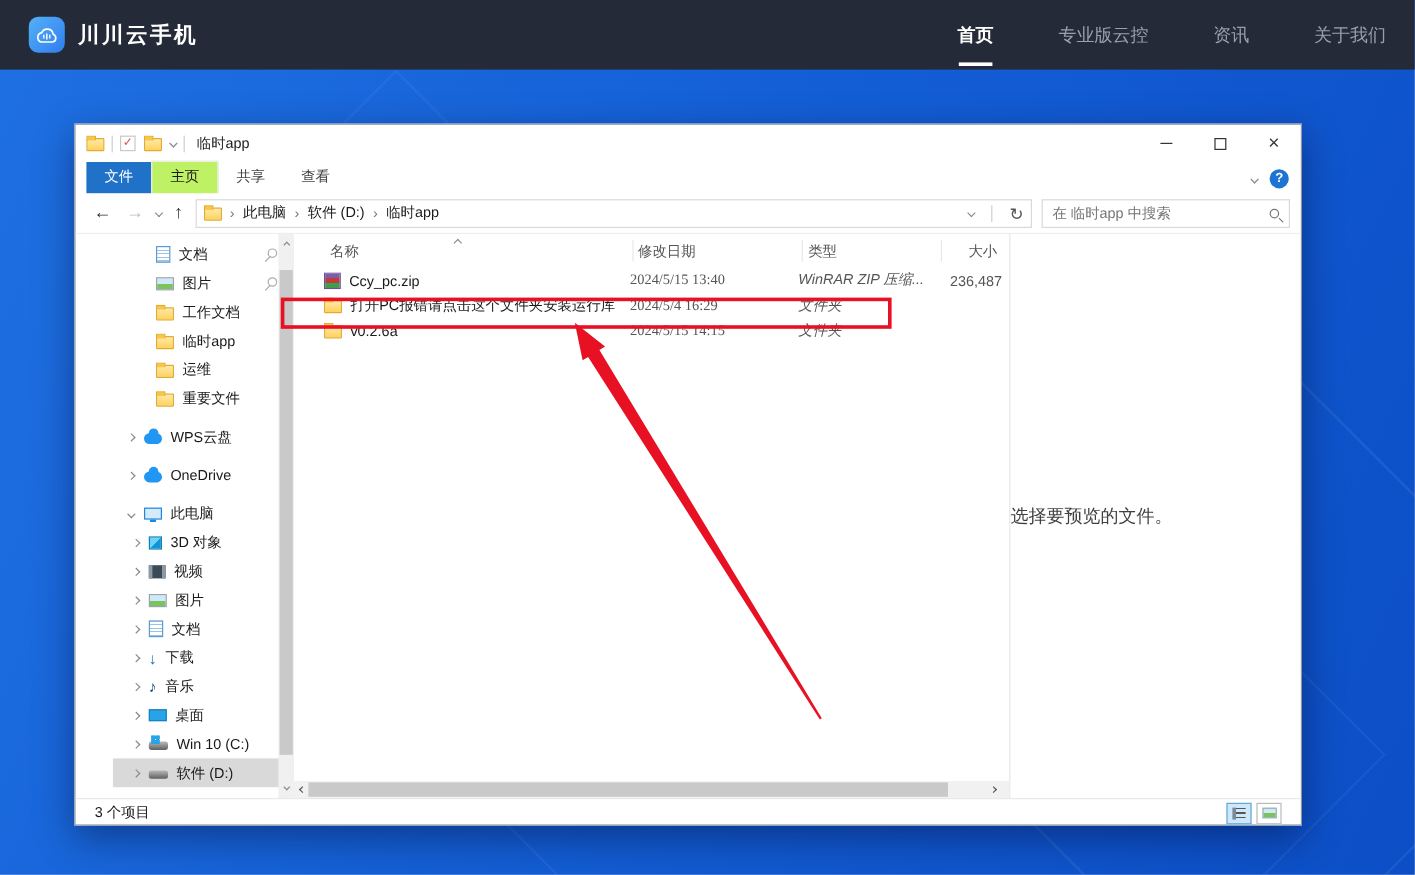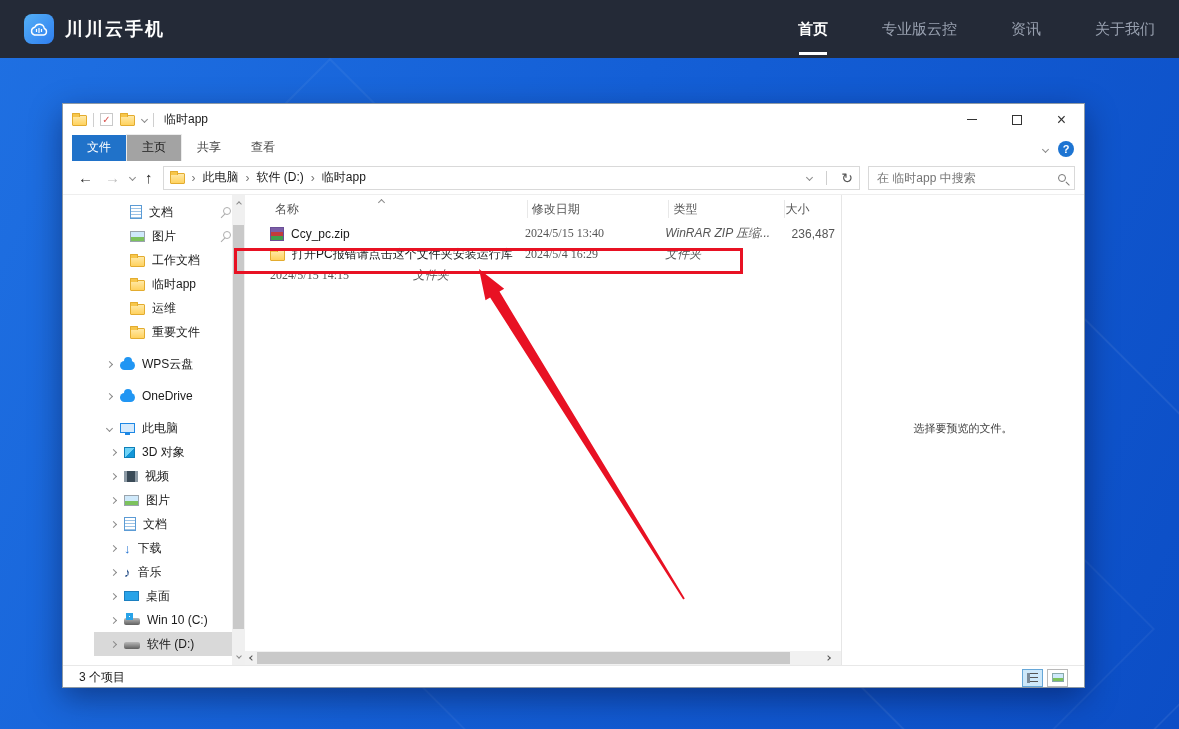--- a/index.html
+++ b/index.html
@@ -31,21 +31,21 @@
   .title-text { margin-left:4px; font-size:12px; color:#1a1a1a; }
   .win-controls { margin-left:auto; display:flex; height:100%; }
   .win-btn { width:45px; height:100%; display:flex; align-items:center; justify-content:center; font-size:13px; color:#333; cursor:pointer; }
   .btn-max-glyph { width:10px; height:10px; border:1px solid #333; }
   .btn-min-glyph { width:10px; height:1px; background:#333; }
   .btn-close-glyph { font-size:16px; line-height:10px; }
 
   .ribbonbar { height:26px; display:flex; align-items:flex-end; padding-left:9px; position:relative; }
   .rtab { padding:4px 15px 5px; font-size:12px; color:#444; cursor:pointer; }
   .rtab.file { background:#2072c9; color:#fff; }
-  .rtab.selected { background:#a3a3a3; border:1px solid #ececec; border-bottom:none; color:#1a1a1a; }
+  .rtab.selected { background:#bef264; border:1px solid #ececec; border-bottom:none; color:#1a1a1a; }
   .ribbon-right { position:absolute; right:10px; bottom:4px; display:flex; align-items:center; gap:10px; }
   .help-btn { width:16px; height:16px; border-radius:50%; background:#1d74d2; color:#fff; font-size:11px; font-weight:bold; display:flex; align-items:center; justify-content:center; cursor:pointer; }
 
   .addressbar { height:34px; display:flex; align-items:center; padding:0 9px; border-bottom:1px solid #eee; }
   .nav-arrow { font-size:15px; color:#2b2b2b; padding:0 6px; cursor:pointer; }
   .nav-arrow.disabled { color:#bdbdbd; }
   .chev { display:inline-block; width:5px; height:5px; border-right:1.4px solid #8a8a8a; border-bottom:1.4px solid #8a8a8a; }
   .chev.r { transform:rotate(-45deg); }
   .chev.d { transform:rotate(45deg); }
   .chev.u { transform:rotate(-135deg); }
@@ -101,37 +101,37 @@
   .ic-winrar { width:14px; height:14px; background:linear-gradient(180deg,#7b5ea7 0 34%,#c23b3b 34% 67%,#3f9e4d 67% 100%); border:1px solid #6b4f97; }
   .ic-check { width:13px; height:13px; border:1px solid #c9c9c9; background:#fff; color:#d9534f; font-size:10px; line-height:12px; text-align:center; }
 
   
   .filepane { width:596px; flex:0 0 auto; display:flex; flex-direction:column; position:relative; }
   .list-header { display:flex; height:28px; align-items:center; color:#555; position:relative; padding-left:14px; }
   .hcol { border-right:1px solid #e8e8e8; height:18px; display:flex; align-items:center; position:relative; }
   .hcol.name { width:271px; padding-left:16px; }
   .hcol.date { width:143px; padding-left:4px; }
   .hcol.type { width:117px; padding-left:4px; }
-  .hcol.size { width:56px; justify-content:flex-start; padding-right:10px; border-right:none; }
+  .hcol.size { width:56px; justify-content:flex-end; padding-right:10px; border-right:none; }
   .sort-chip { position:absolute; left:120px; top:-6px; }
   .rows { flex:1; }
   .frow { display:flex; height:21px; align-items:center; padding-left:25px; cursor:pointer; }
   .fcell { overflow:hidden; white-space:nowrap; }
   .fcell.name { width:260px; display:flex; align-items:center; gap:7px; color:#1a1a1a; }
   .fcell.date { width:143px; color:#555;font-family:Liberation Serif, serif; }
   .fcell.type { width:117px; color:#555;font-style:italic; }
   .fcell.size { width:62px; text-align:right; color:#555; padding-right:6px; }
   .hscroll { height:14px; background:#f1f1f1; display:flex; align-items:center; position:relative; margin-top:auto; }
   .hs-arrow { width:14px; display:flex; justify-content:center; cursor:pointer; }
   .hs-arrow .chev { width:4px; height:4px; border-color:#555; }
   .hs-thumb { position:absolute; left:12px; width:533px; top:1px; bottom:1px; background:#c9c9c9; cursor:pointer; }
   .hs-arrow.right { position:absolute; right:6px; }
 
   
-  .preview { flex:1; border-left:1px solid #e6e6e6; text-align:center; padding-top:226px; color:#3f3f3f; font-size:11px; }
+  .preview { flex:1; border-left:1px solid #e6e6e6; padding-top:226px; color:#3f3f3f; font-size:15px; }
 
   
   .statusbar { height:24px; border-top:1px solid #e8e8e8; display:flex; align-items:center; padding:0 16px; color:#1a1a1a; }
   .view-btns { margin-left:auto; display:flex; gap:4px; }
   .vbtn { width:21px; height:18px; border:1px solid #b9b9b9; background:#fff; display:flex; align-items:center; justify-content:center; cursor:pointer; }
   .vbtn.active { border-color:#66a7d8; background:#cde8fa; }
   .details-glyph { width:11px; height:10px; background:
      repeating-linear-gradient(#555 0 1px, transparent 1px 4px); border-left:3px solid #7a8a99; }
   .thumb-glyph { width:12px; height:9px; border:1px solid #8aa; background:linear-gradient(180deg,#cfe9fb 0 55%,#7cc25d 55% 100%); }
 
@@ -383,20 +383,24 @@
         <div class="frow">
           <div class="fcell name">
             <span class="ic ic-folder"></span>
             <span>打开PC报错请点击这个文件夹安装运行库</span>
           </div>
           <div class="fcell date">2024/5/4 16:29</div>
           <div class="fcell type">文件夹</div>
           <div class="fcell size"></div>
         </div>
         <div class="frow">
+          <div class="fcell name">
+            <span class="ic ic-folder"></span>
+            <span>v0.2.6a</span>
+          </div>
           <div class="fcell date">2024/5/15 14:15</div>
           <div class="fcell type">文件夹</div>
           <div class="fcell size"></div>
         </div>
       </div>
       <div class="hscroll">
         <div class="hs-arrow">
             <span class="chev l"></span>
           </div>
         <div class="hs-thumb"></div>

